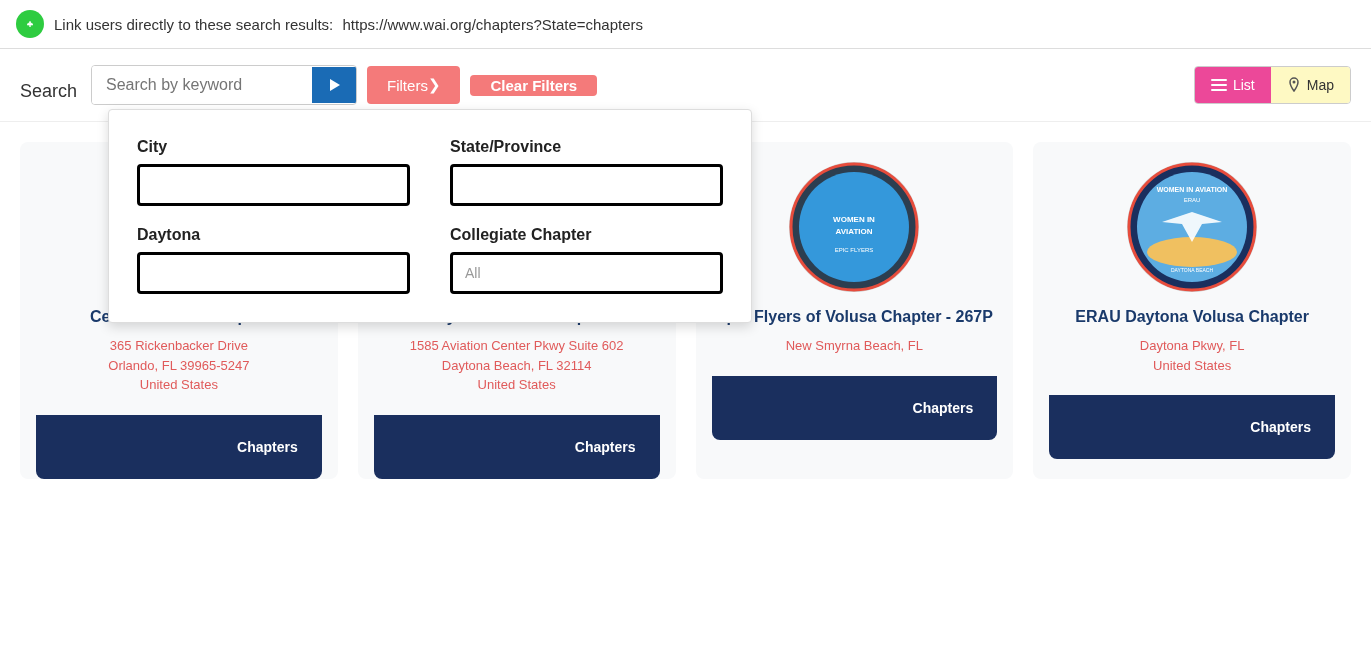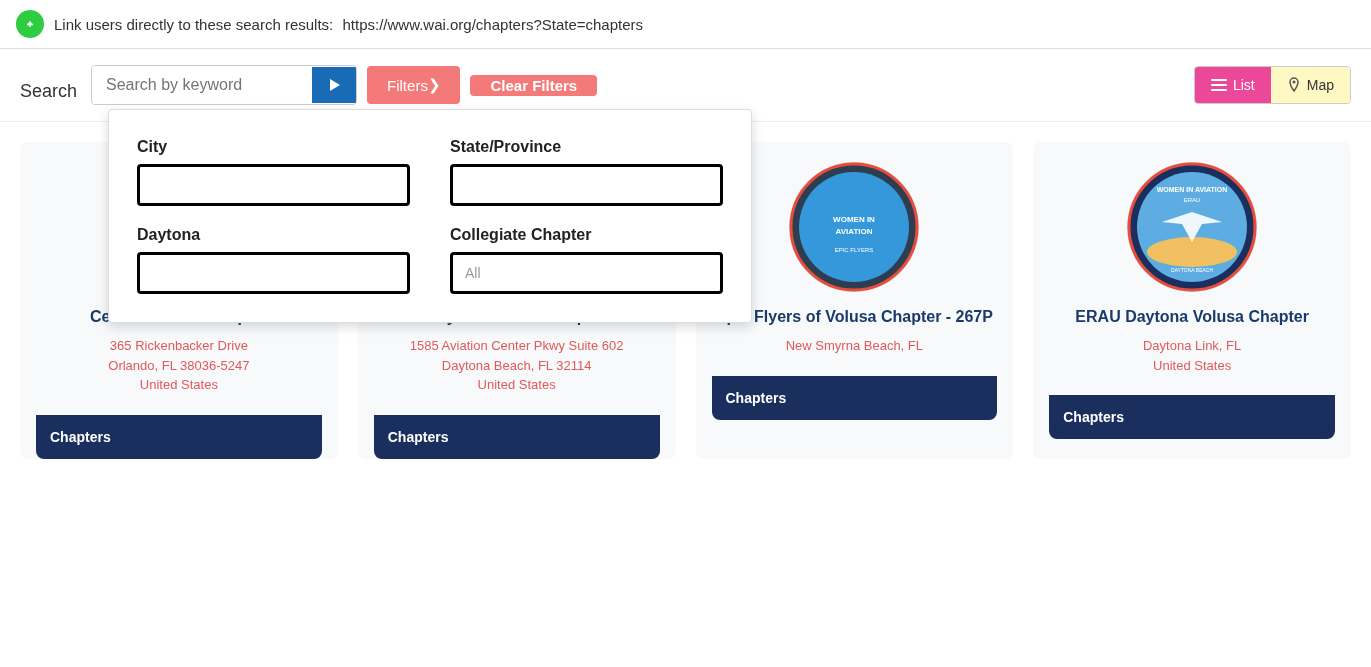--- a/index.html
+++ b/index.html
@@ -185,22 +185,22 @@
       font-size: 13px;
       color: #e05a5a;
       text-align: center;
       line-height: 1.5;
     }
     .card-footer {
       width: 100%;
       margin-top: auto;
       background: #1a2f5e;
       color: #fff;
-      text-align: left;
-      padding: 14px;
+      text-align: right;
+      padding: 24px;
       font-size: 14px;
       font-weight: 600;
       border-radius: 0 0 8px 8px;
       margin-top: 20px;
       cursor: pointer;
     }
   </style>
 </head>
 <body>
 
@@ -302,21 +302,21 @@
 
         <path id="topArc" d="M 20,65 A 45,45 0 0,1 110,65" fill="none"></path>
         <text font-size="7" fill="white" font-weight="bold" font-family="Arial">
           <textPath href="#topArc" startOffset="8%">WOMEN IN AVIATION</textPath>
         </text>
       </svg>
     </div>
     <div class="card-title">Central Florida Chapter</div>
     <div class="card-address">
       <div>365 Rickenbacker Drive</div>
-      <div>Orlando, FL 38036-5247</div>
+      <div>Orlando, FL 39965-5247</div>
       <div>United States</div>
     </div>
     <div class="card-footer">Chapters</div>
   </div>
 
   <div class="card">
     <div class="card-logo">
       <svg viewBox="0 0 130 130" xmlns="http://www.w3.org/2000/svg">
         <circle cx="65" cy="65" r="63" fill="#1a1a2e" stroke="#cc0000" stroke-width="3"></circle>
         <circle cx="65" cy="65" r="55" fill="#4a90d9"></circle>
@@ -364,20 +364,20 @@
 
         <path d="M35 60 L65 50 L95 60 L75 62 L65 80 L55 62 Z" fill="white" opacity="0.9"></path>
         <text x="65" y="30" text-anchor="middle" font-size="7" fill="white" font-weight="bold" font-family="Arial">WOMEN IN AVIATION</text>
         <text x="65" y="40" text-anchor="middle" font-size="6" fill="white" font-family="Arial">ERAU</text>
         <text x="65" y="110" text-anchor="middle" font-size="5" fill="white" font-family="Arial">DAYTONA BEACH</text>
 
       </svg>
     </div>
     <div class="card-title">ERAU Daytona Volusa Chapter</div>
     <div class="card-address">
-      <div>Daytona Link, FL</div>
+      <div>Daytona Pkwy, FL</div>
       <div>United States</div>
       <div></div>
     </div>
     <div class="card-footer">Chapters</div>
   </div>
 
 </div>
 
 </body></html>

